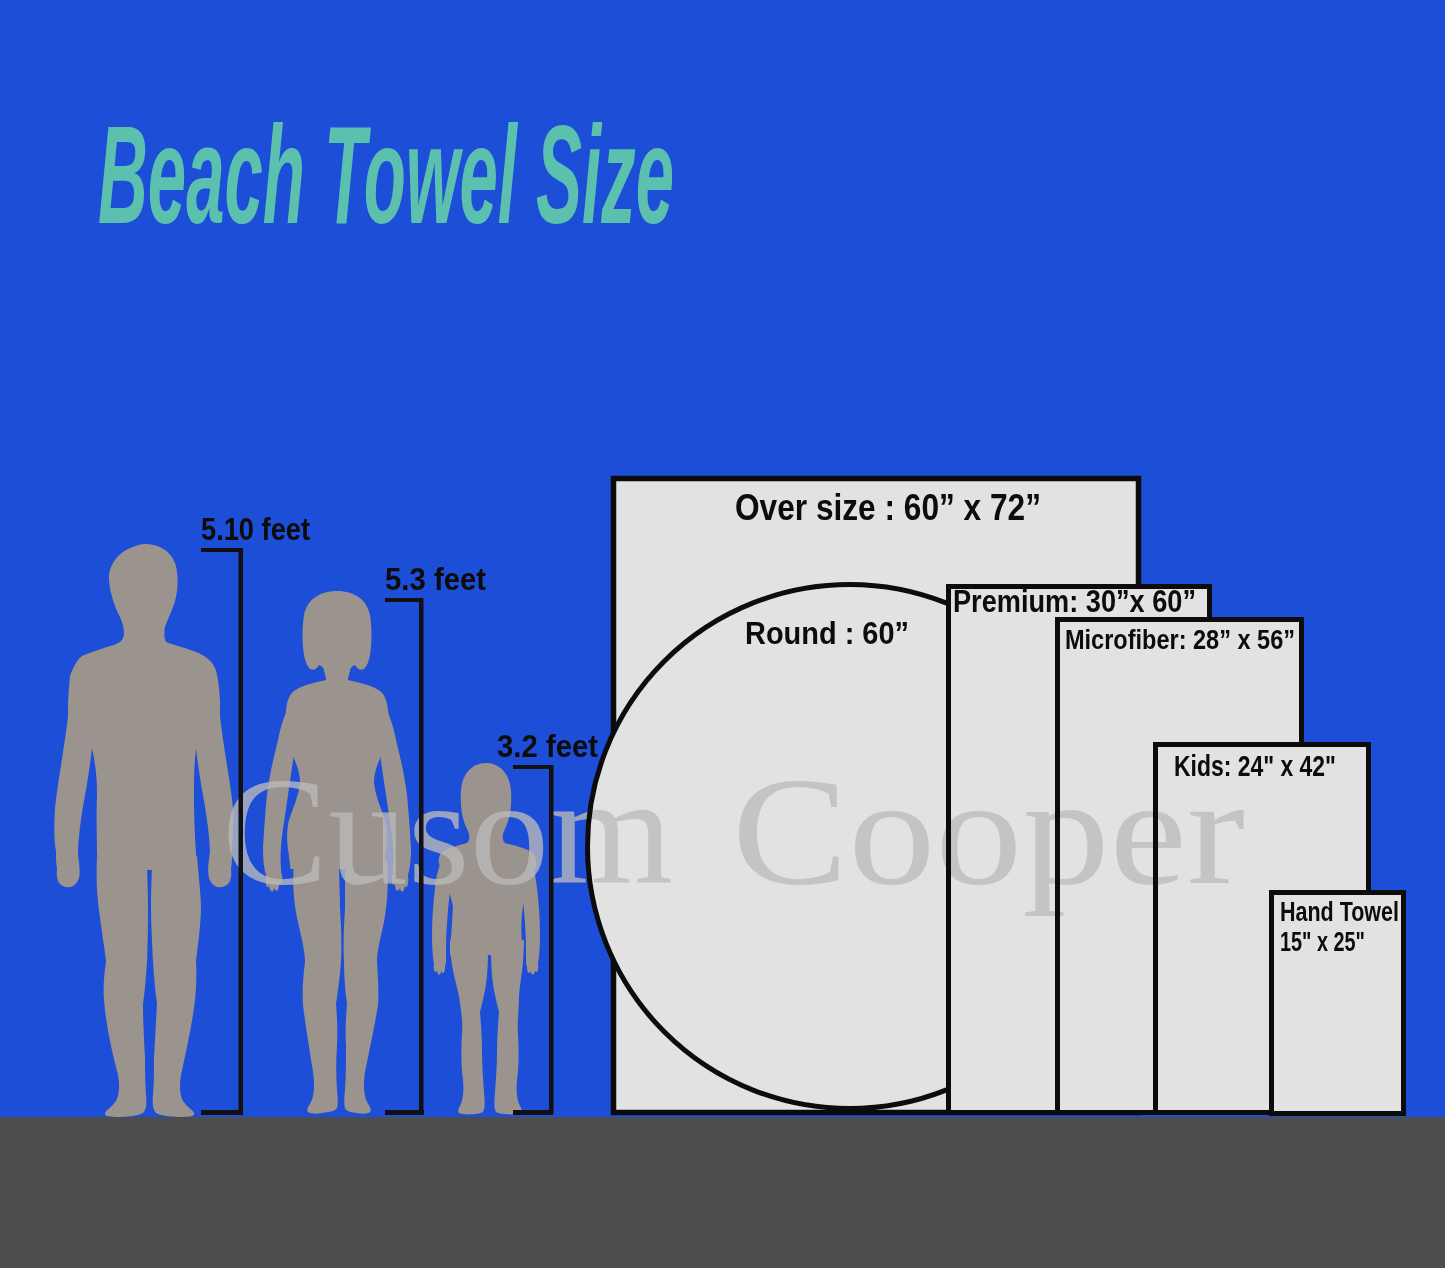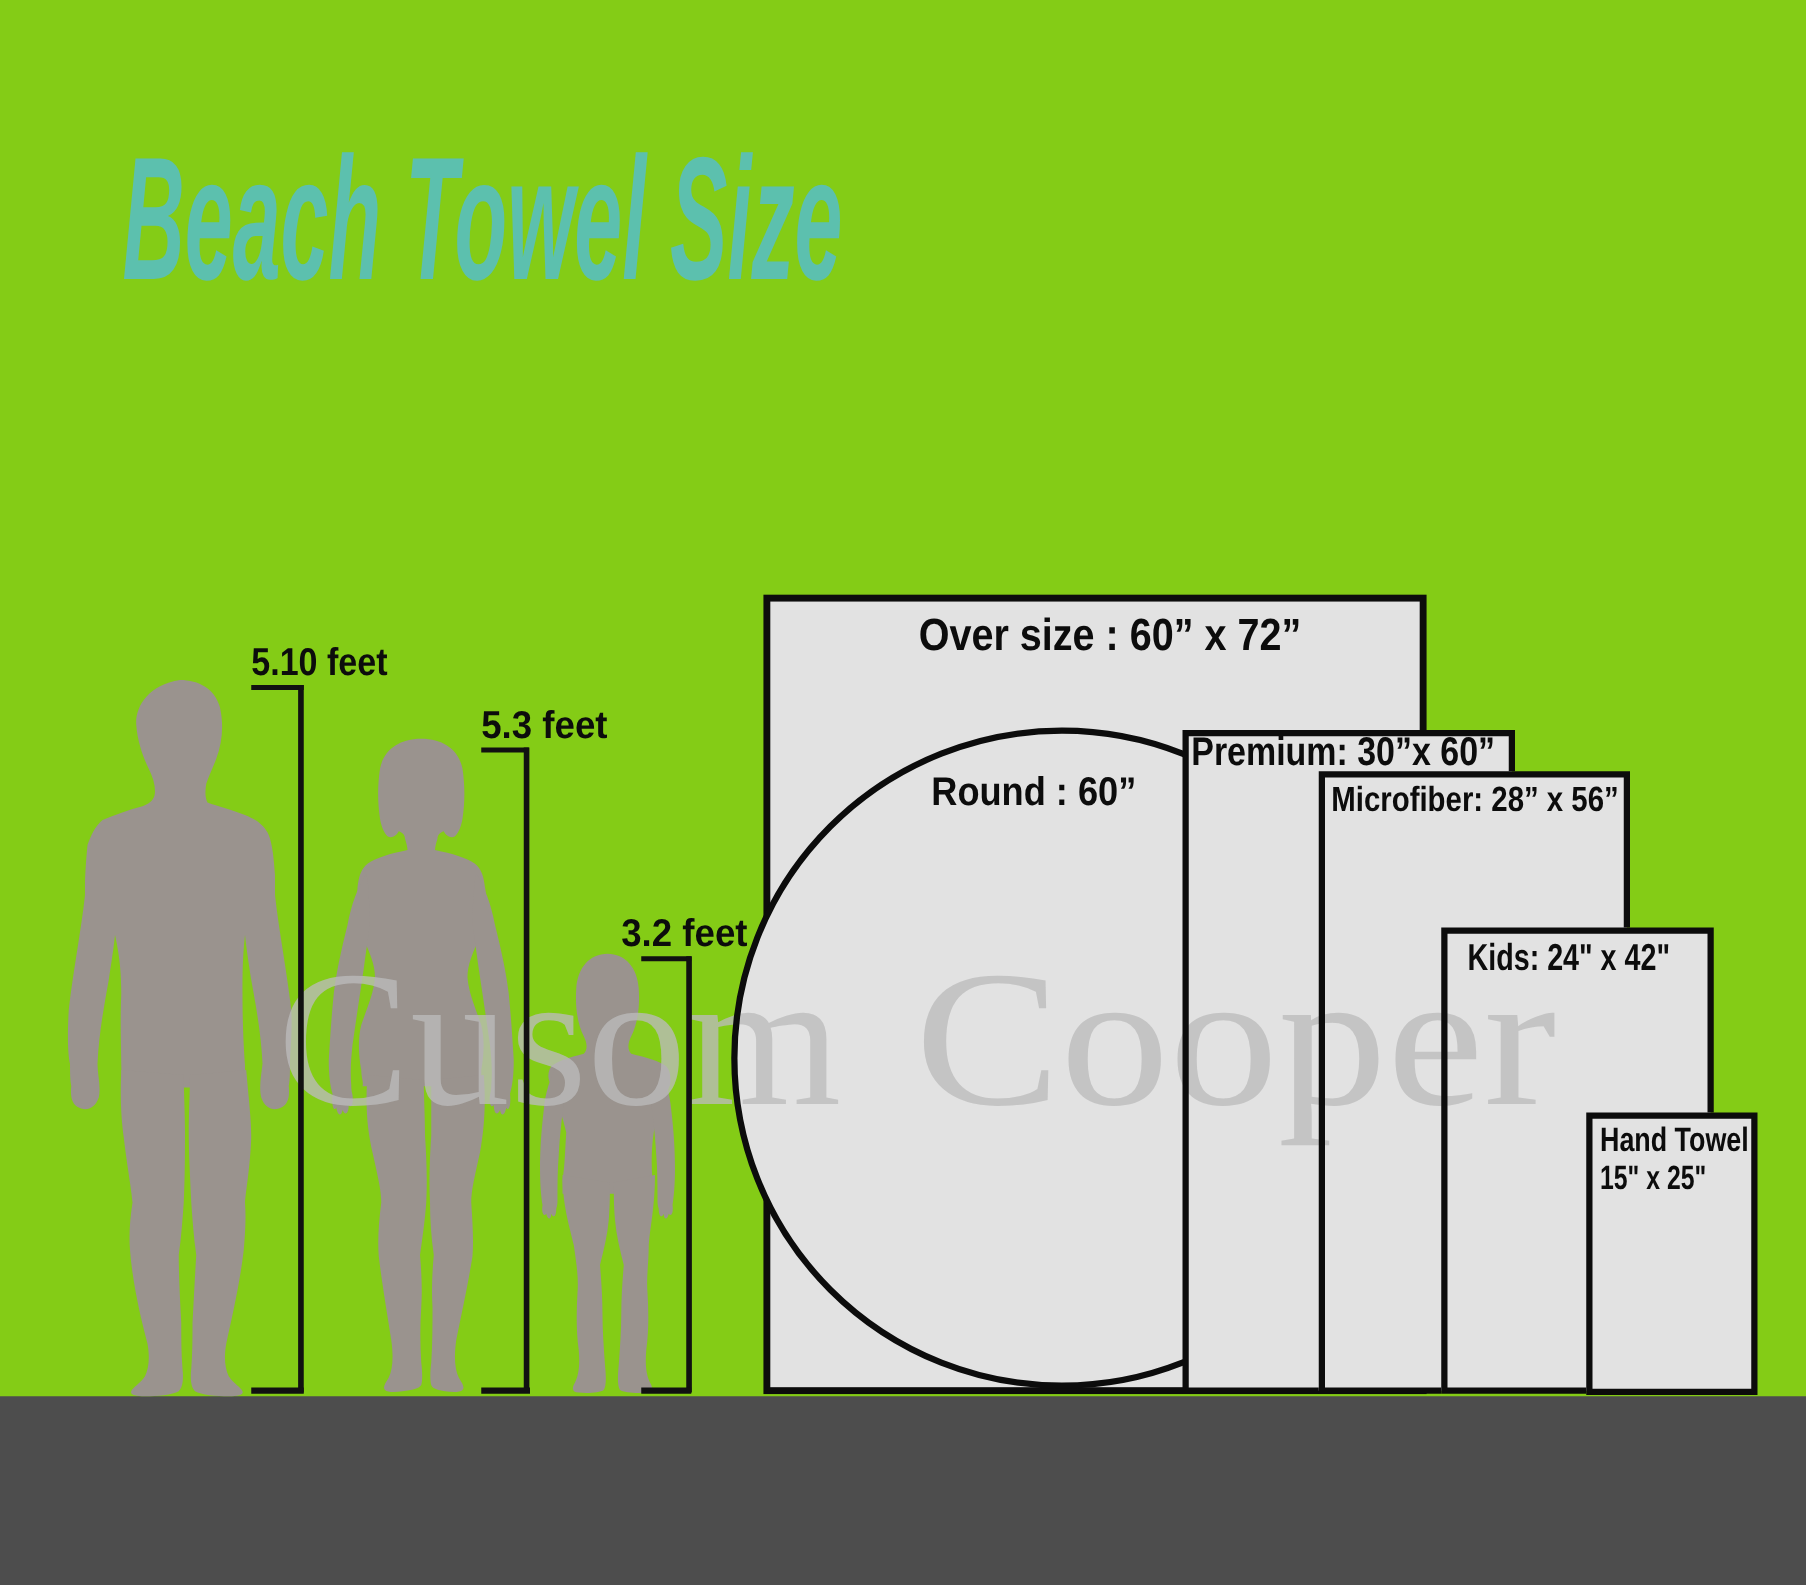--- a/index.html
+++ b/index.html
@@ -1,16 +1,16 @@
 <!DOCTYPE html>
 <html><head>
 <meta charset="utf-8">
 <style>
   html,body{margin:0;padding:0;background:#ffffff;}
-  #canvas{width:1445px;height:1268px;position:relative;overflow:hidden;background:#84cc16;}
+  #canvas{width:1445px;height:1268px;position:relative;overflow:hidden;background:#1d4ed8;}
   svg{display:block;}
   text{font-family:"Liberation Sans", sans-serif;}
 </style>
 </head>
 <body>
 <div id="canvas">
 <svg width="1445" height="1268" viewBox="0 0 1445 1268">
 <defs>
   <clipPath id="clipCircle">
           <rect x="0" y="0" width="949" height="1268"></rect>

